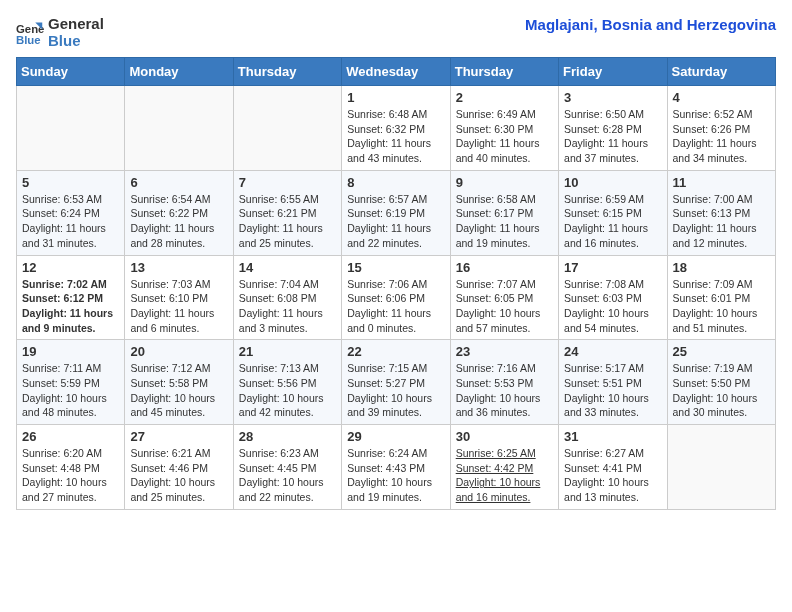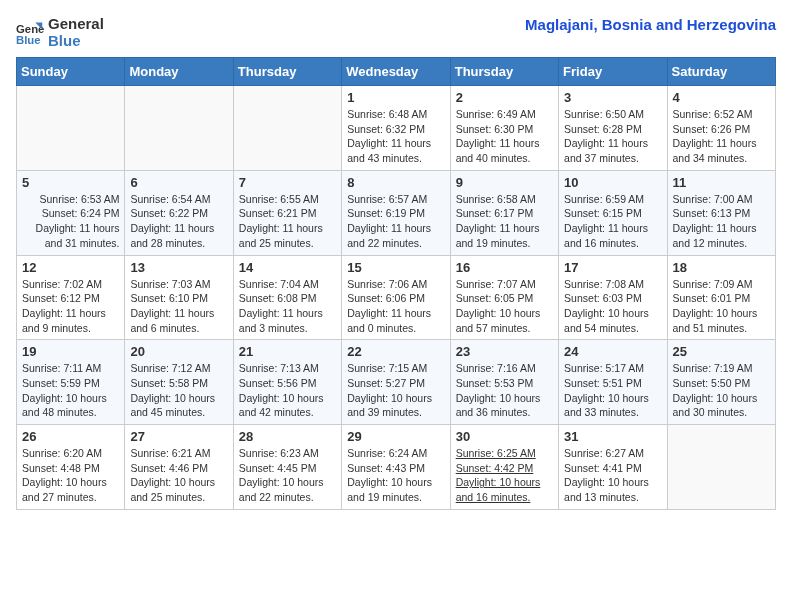--- a/index.html
+++ b/index.html
@@ -144,21 +144,21 @@
           <span class="day-num">4</span>
           <div class="day-info" style="white-space: pre-line;">Sunrise: 6:52 AM
 Sunset: 6:26 PM
 Daylight: 11 hours
 and 34 minutes.</div>
         </td>
       </tr>
       <tr>
         <td>
           <span class="day-num">5</span>
-          <div class="day-info" style="white-space: pre-line; text-align: right;">Sunrise: 6:53 AM
+          <div class="day-info" style="white-space: pre-line;">Sunrise: 6:53 AM
 Sunset: 6:24 PM
 Daylight: 11 hours
 and 31 minutes.</div>
         </td>
         <td>
           <span class="day-num">6</span>
           <div class="day-info" style="white-space: pre-line;">Sunrise: 6:54 AM
 Sunset: 6:22 PM
 Daylight: 11 hours
 and 28 minutes.</div>
@@ -195,21 +195,21 @@
           <span class="day-num">11</span>
           <div class="day-info" style="white-space: pre-line;">Sunrise: 7:00 AM
 Sunset: 6:13 PM
 Daylight: 11 hours
 and 12 minutes.</div>
         </td>
       </tr>
       <tr>
         <td>
           <span class="day-num">12</span>
-          <div class="day-info" style="white-space: pre-line;">Sunrise: 7:02 AM
+          <div class="day-info" style="white-space: pre-line; font-weight: bold;">Sunrise: 7:02 AM
 Sunset: 6:12 PM
 Daylight: 11 hours
 and 9 minutes.</div>
         </td>
         <td>
           <span class="day-num">13</span>
           <div class="day-info" style="white-space: pre-line;">Sunrise: 7:03 AM
 Sunset: 6:10 PM
 Daylight: 11 hours
 and 6 minutes.</div>

